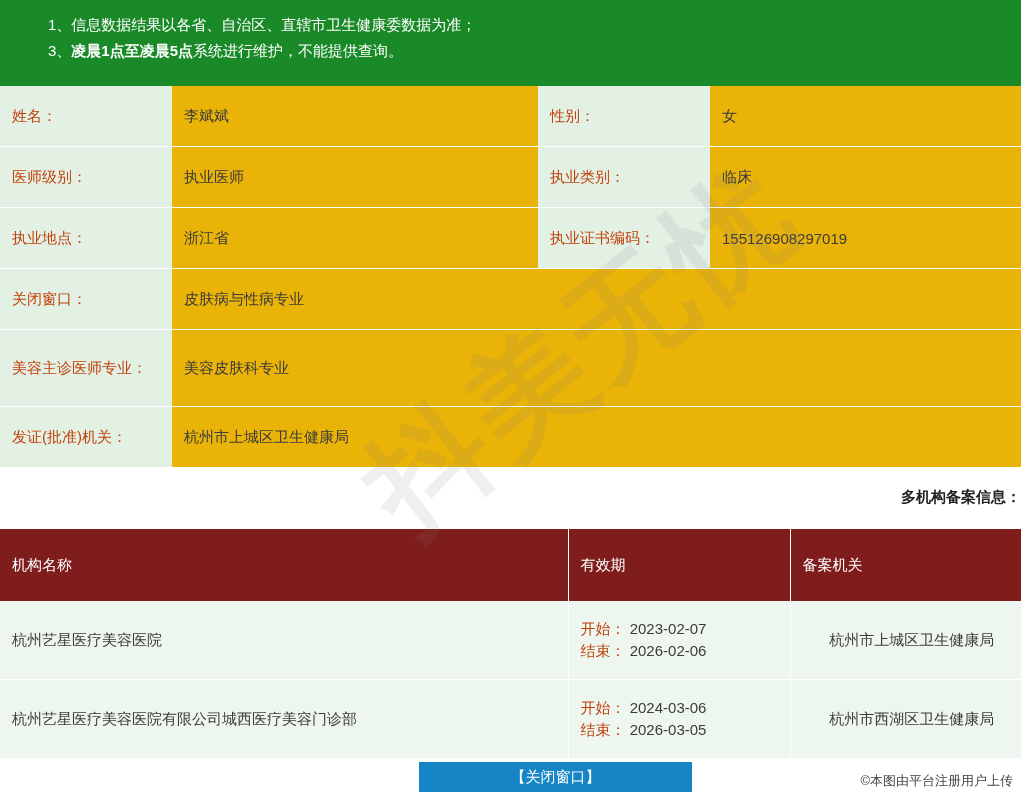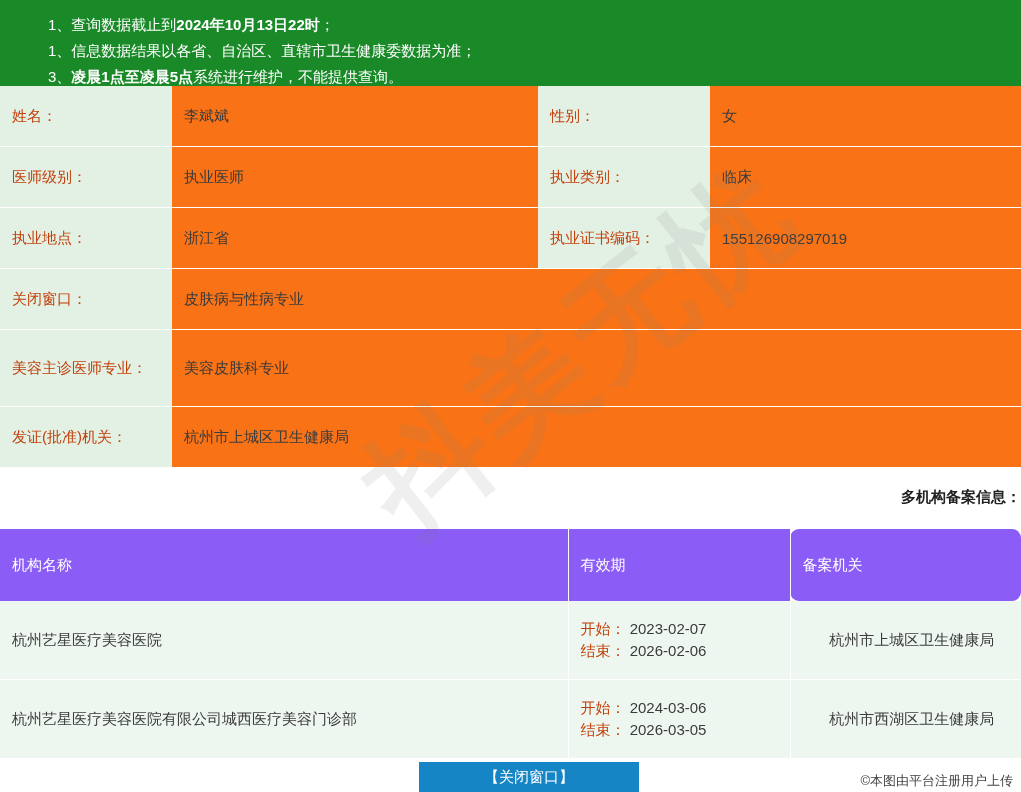--- a/index.html
+++ b/index.html
@@ -49,21 +49,21 @@
     font-size: 15px;
     color: #3b3b3b;
     background: #eef7ef;
   }
   .info-table td.label {
     background: #e3f1e4;
     color: #c2410c;
     width: 172px;
   }
   .info-table td.value {
-    background: #f97316;
+    background: #eab308;
   }
   .col-l1 { width: 172px; }
   .col-v1 { width: 366px; }
   .col-l2 { width: 172px; }
   .col-v2 { width: 311px; }
   .tall td { height: 64px; }
 
   
   .section-title {
     text-align: right;
@@ -74,30 +74,30 @@
     background: #ffffff;
   }
 
   
   .record-table {
     width: 1021px;
     border-collapse: collapse;
     table-layout: fixed;
   }
   .record-table th {
-    background: #8b5cf6;
+    background: #7f1d1d;
     color: #ffffff;
     font-weight: normal;
     font-size: 15px;
     text-align: left;
     padding: 14px 0 14px 12px;
     height: 44px;
     border-right: 1px solid #ffffff;
   }
-  .record-table th:last-child { border-right: none; border-radius: 9px; }
+  .record-table th:last-child { border-right: none; }
   .record-table td {
     background: #eef7ef;
     font-size: 15px;
     color: #3b3b3b;
     padding: 10px 0 10px 12px;
     height: 58px;
     vertical-align: middle;
     border-bottom: 1px solid #ffffff;
     border-right: 1px solid #ffffff;
   }
@@ -114,21 +114,21 @@
     position: absolute;
     left: 0;
     top: 762px;
     width: 1021px;
     height: 30px;
   }
   .close-btn {
     position: absolute;
     left: 419px;
     top: 0px;
-    width: 220px;
+    width: 273px;
     height: 30px;
     background: #1685c6;
     color: #ffffff;
     border: none;
     font-size: 15px;
     font-family: "Liberation Sans", sans-serif;
     cursor: pointer;
     text-align: center;
     line-height: 30px;
     padding: 0;
@@ -154,23 +154,20 @@
     font-size: 13px;
     color: #444;
     white-space: nowrap;
   }
 </style>
 </head>
 <body>
 
 <div class="notice">
   <div class="notice-line">
-    <span>1、查询数据截止到</span><span class="em">2024年10月13日22时</span><span>；</span>
-  </div>
-  <div class="notice-line">
     <span>1、信息数据结果以各省、自治区、直辖市卫生健康委数据为准；</span>
   </div>
   <div class="notice-line">
     <span>3、</span><span class="em">凌晨1点至凌晨5点</span><span>系统进行维护，不能提供查询。</span>
   </div>
 </div>
 
 <table class="info-table">
   <colgroup>
     <col class="col-l1">

